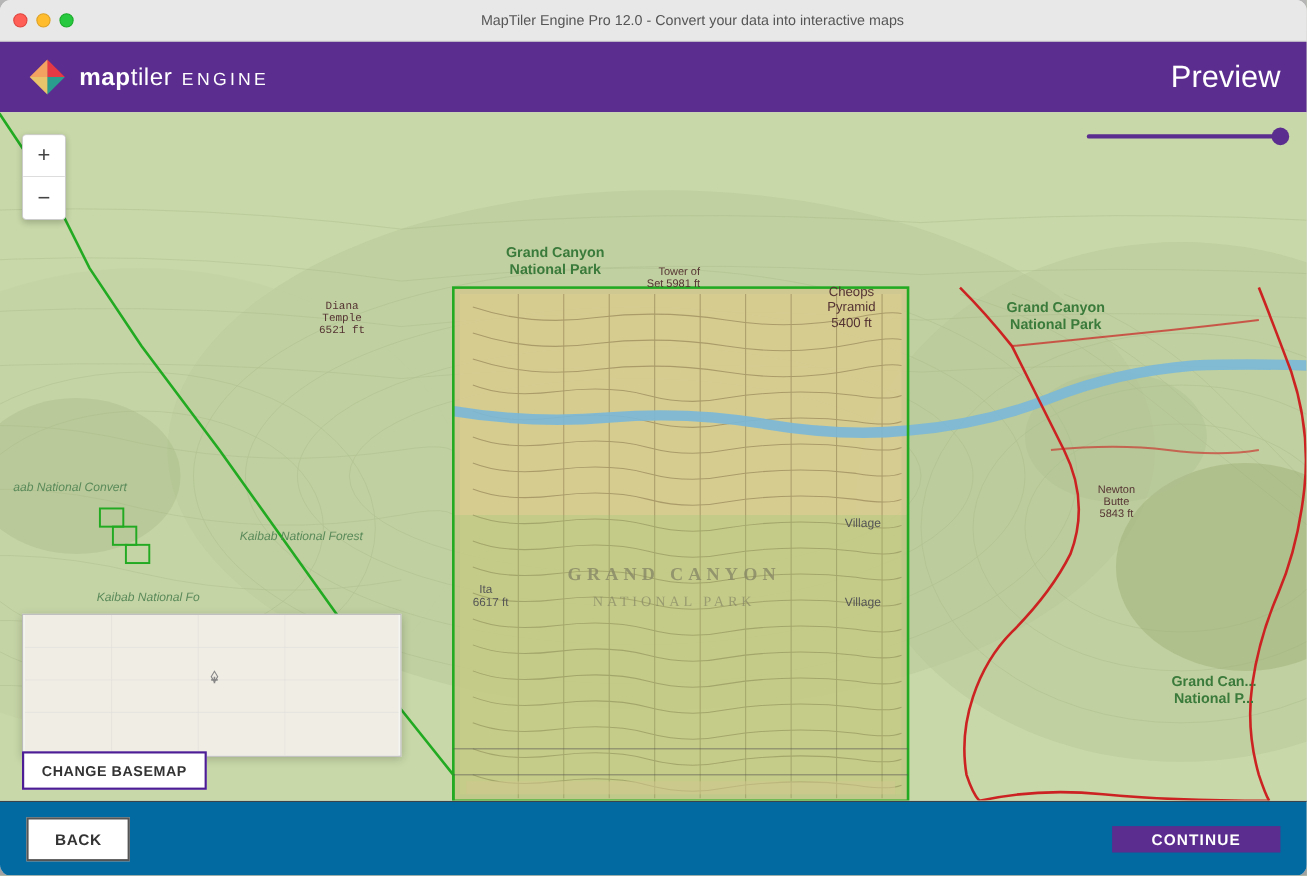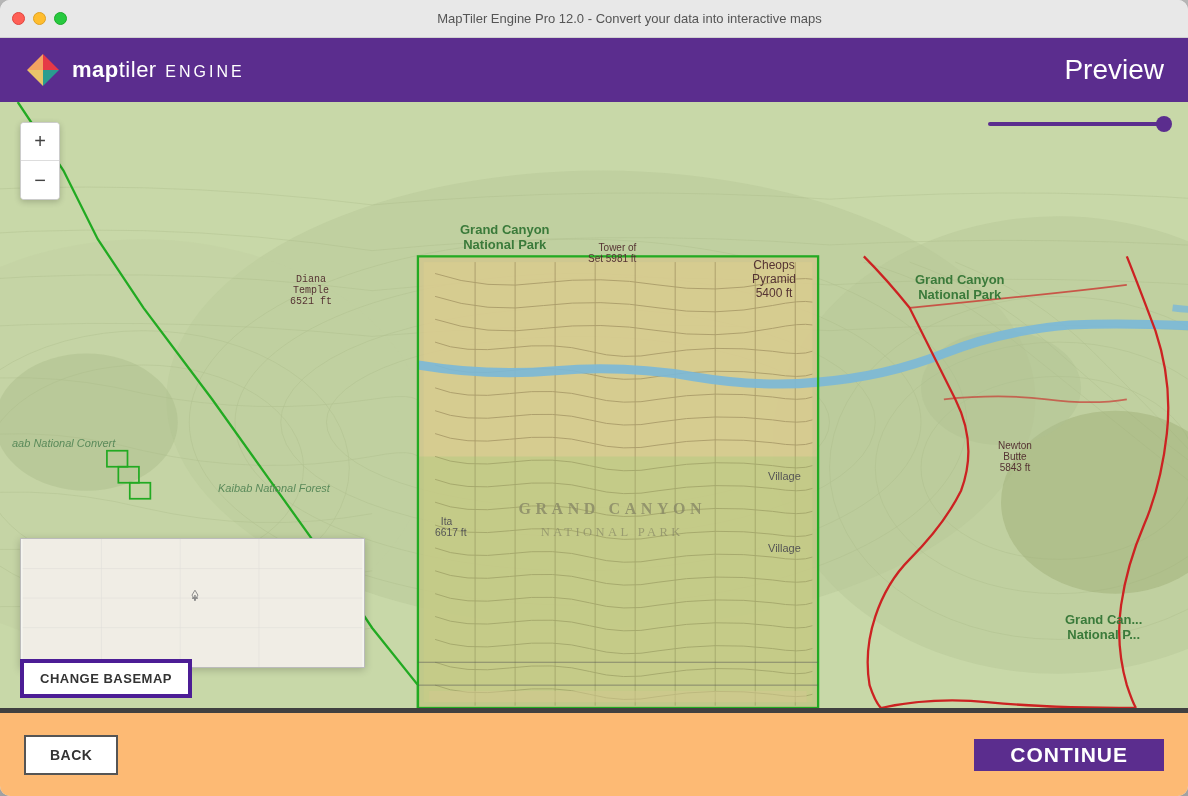--- a/index.html
+++ b/index.html
@@ -178,21 +178,21 @@
       box-shadow: 0 2px 8px rgba(0,0,0,0.2);
       z-index: 10;
       overflow: hidden;
     }
     
     .change-basemap-btn {
       position: absolute;
       bottom: 10px;
       left: 20px;
       background: white;
-      border: 4px solid #4c1d95;
+      border: 2px solid #4c1d95;
       padding: 8px 16px;
       font-size: 13px;
       font-weight: 600;
       cursor: pointer;
       letter-spacing: 0.5px;
       color: #333;
       z-index: 10;
     }
     
     .attribution {
@@ -204,44 +204,44 @@
       z-index: 10;
       background: rgba(255,255,255,0.7);
       padding: 2px 4px;
     }
     .attribution a {
       color: #5b2d8e;
       text-decoration: none;
     }
     
     .footer {
-      background: #fdba74;
-      height: 88px;
+      background: #0369a1;
+      height: 68px;
       display: flex;
       align-items: center;
       padding: 0 24px;
-      border-top: 5px solid #404040;
+      border-top: 1px solid #404040;
       flex-shrink: 0;
     }
     .back-btn {
       background: white;
       border: 2px solid #555;
       padding: 10px 24px;
       font-size: 14px;
       font-weight: 600;
       cursor: pointer;
       color: #333;
       letter-spacing: 0.5px;
     }
     .continue-btn {
       margin-left: auto;
       background: #5b2d8e;
       border: none;
       padding: 4px 36px;
-      font-size: 21px;
+      font-size: 14px;
       font-weight: 700;
       cursor: pointer;
       color: white;
       letter-spacing: 1px;
     }
 
     
     .map-label {
       position: absolute;
       font-size: 11px;

